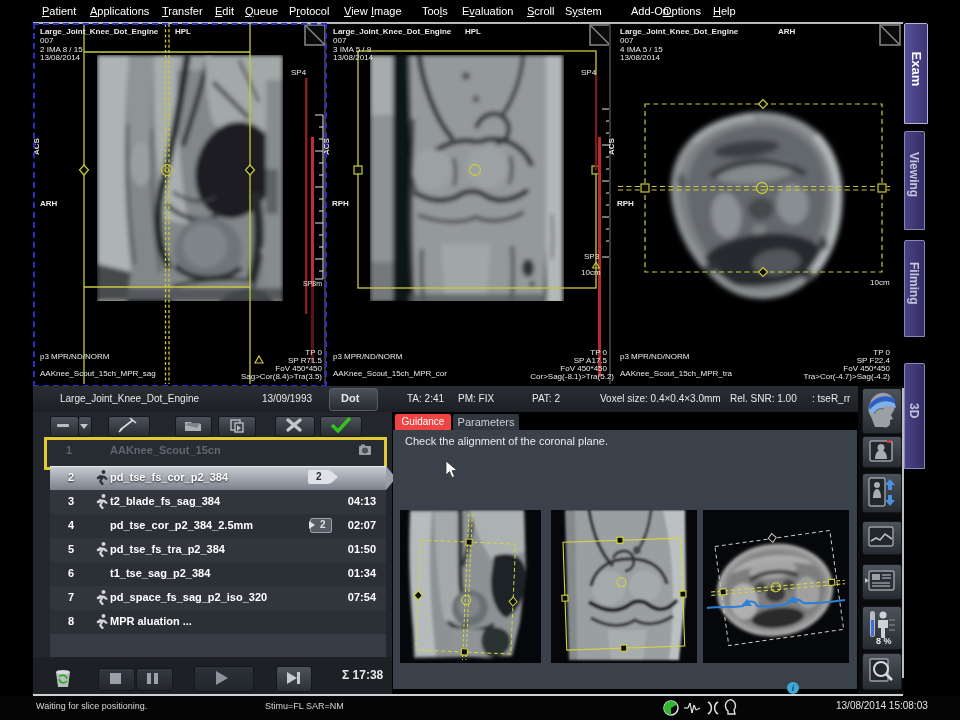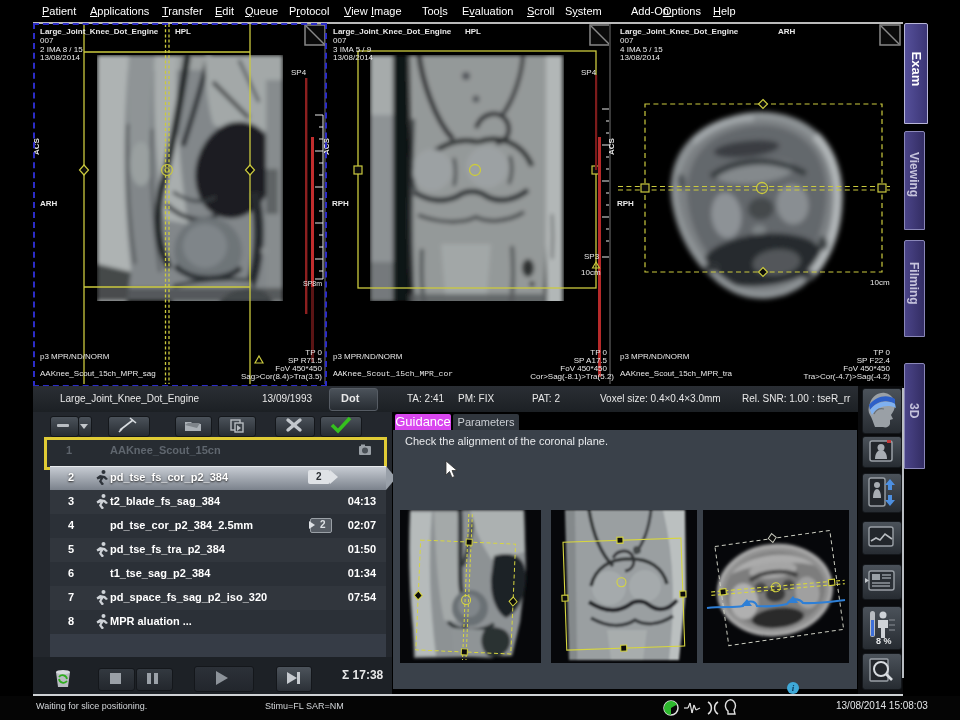--- a/index.html
+++ b/index.html
@@ -263,21 +263,21 @@
 <div class="t tb" style="left:465px;top:27px;">HPL</div>
 <div class="t" style="left:333px;top:36px;">007</div>
 <div class="t" style="left:333px;top:45px;">3 IMA 5 / 9</div>
 <div class="t" style="left:333px;top:53px;">13/08/2014</div>
 <div class="t tb vrot" style="left:331px;top:146px;">ACS</div>
 <div class="t tb" style="left:332px;top:199px;">RPH</div>
 <div class="t" style="left:581px;top:68px;">SP4</div>
 <div class="t" style="left:584px;top:252px;">SP3</div>
 <div class="t" style="left:581px;top:268px;">10cm</div>
 <div class="t" style="left:333px;top:352px;">p3 MPR/ND/NORM</div>
-<div class="t" style="left:333px;top:369px;font-family:Liberation Mono, monospace;">AAKnee_Scout_15ch_MPR_cor</div>
+<div class="t" style="left:333px;top:369px;">AAKnee_Scout_15ch_MPR_cor</div>
 <div class="t" style="right:353px;top:348px;">TP 0</div>
 <div class="t" style="right:353px;top:356px;">SP A17.5</div>
 <div class="t" style="right:353px;top:364px;">FoV 450*450</div>
 <div class="t" style="right:346px;top:372px;">Cor&gt;Sag(-8.1)&gt;Tra(5.2)</div>
 
 <div class="abs" id="vp3img" style="left:611px;top:24px;width:292px;height:360px;">
 <svg width="292" height="360" viewBox="0 0 292 360">
 <defs>
         <filter id="bl3" x="-20%" y="-20%" width="140%" height="140%">
           <feGaussianBlur stdDeviation="2.4"></feGaussianBlur>
@@ -363,21 +363,21 @@
 
 <div class="abs" style="left:33px;top:386px;width:870px;height:26px;background:linear-gradient(#2a2e34,#1c2024);"></div>
 <div class="t" style="left:60px;top:394px;font-size:10px;">Large_Joint_Knee_Dot_Engine</div>
 <div class="t" style="left:262px;top:394px;font-size:10px;">13/09/1993</div>
 <div class="btn" style="left:329px;top:388px;width:47px;height:21px;border:1px solid #565c64;"></div>
 <div class="t tb" style="left:341px;top:394px;font-size:11px;">Dot</div>
 <div class="t" style="left:407px;top:394px;font-size:10px;">TA: 2:41</div>
 <div class="t" style="left:458px;top:394px;font-size:10px;">PM: FIX</div>
 <div class="t" style="left:532px;top:394px;font-size:10px;">PAT: 2</div>
 <div class="t" style="left:600px;top:394px;font-size:10px;">Voxel size: 0.4×0.4×3.0mm</div>
-<div class="t" style="left:730px;top:394px;font-size:10px;margin-left:12px;">Rel. SNR: 1.00</div>
+<div class="t" style="left:730px;top:394px;font-size:10px;">Rel. SNR: 1.00</div>
 <div class="t" style="left:812px;top:394px;font-size:10px;">: tseR_rr</div>
 
 <div class="abs" style="left:33px;top:412px;width:359px;height:283px;background:#23272d;"></div>
 
 <div class="btn" style="left:50px;top:416px;width:27px;height:19px;"></div>
 <div class="btn" style="left:78px;top:416px;width:12px;height:19px;"></div>
 <div class="abs" style="left:57px;top:424px;width:12px;height:3px;background:#b9bdc2;border-radius:1px;"></div>
 <div class="abs" style="left:80px;top:424px;width:0;height:0;border-left:4px solid transparent;border-right:4px solid transparent;border-top:5px solid #c3c7cb;"></div>
 <div class="btn" style="left:108px;top:416px;width:40px;height:19px;"></div>
 <div class="btn" style="left:175px;top:416px;width:35px;height:19px;"></div>
@@ -510,21 +510,21 @@
 <div class="btn" style="left:136px;top:668px;width:35px;height:21px;background:linear-gradient(#333940,#23272d);"></div>
 <div class="abs" style="left:147px;top:673px;width:4px;height:11px;background:#9ba1a8;"></div>
 <div class="abs" style="left:154px;top:673px;width:4px;height:11px;background:#9ba1a8;"></div>
 <div class="btn" style="left:194px;top:666px;width:58px;height:24px;background:linear-gradient(#2c3138,#22262c);"></div>
 <div class="abs" style="left:216px;top:671px;width:0;height:0;border-top:7px solid transparent;border-bottom:7px solid transparent;border-left:12px solid #8d939a;"></div>
 <div class="btn" style="left:276px;top:666px;width:34px;height:24px;background:linear-gradient(#4c535b,#2b3037);"></div>
 <div class="abs" style="left:287px;top:672px;width:0;height:0;border-top:6px solid transparent;border-bottom:6px solid transparent;border-left:10px solid #c6cacf;"></div>
 <div class="abs" style="left:297px;top:672px;width:3px;height:12px;background:#c6cacf;"></div>
 <div class="t tb" style="left:342px;top:671px;font-size:12px;">Σ 17:38</div>
 
-<div class="abs" style="left:395px;top:414px;width:56px;height:16px;background:#d946ef;color:#fff;font-size:13px;text-align:center;line-height:16px;border-radius:2px 2px 0 0;">Guidance</div>
+<div class="abs" style="left:395px;top:414px;width:56px;height:16px;background:#ef4444;color:#fff;font-size:10px;text-align:center;line-height:16px;border-radius:2px 2px 0 0;">Guidance</div>
 <div class="abs" style="left:453px;top:414px;width:66px;height:16px;background:#30363d;color:#c9cdd2;font-size:11px;text-align:center;line-height:16px;border-radius:2px 2px 0 0;">Parameters</div>
 <div class="abs" style="left:393px;top:430px;width:464px;height:259px;background:#3a414a;"></div>
 <div class="t" style="left:405px;top:437px;font-size:11px;color:#e8eaec;">Check the alignment of the coronal plane.</div>
 <svg class="abs" style="left:445px;top:460px" width="14" height="20" viewBox="0 0 14 20">
     <path d="M1 1 l0 14 l3.5 -3.5 l2.5 6 l2.5 -1 l-2.5 -6 l5 0 z" fill="#fff" stroke="#333" stroke-width="0.8"></path>
   </svg>
 
 <div class="abs" id="thumb1" style="left:400px;top:510px;width:141px;height:153px;background:#06070a;">
 <svg width="141" height="153" viewBox="0 0 141 153">
 <defs>

